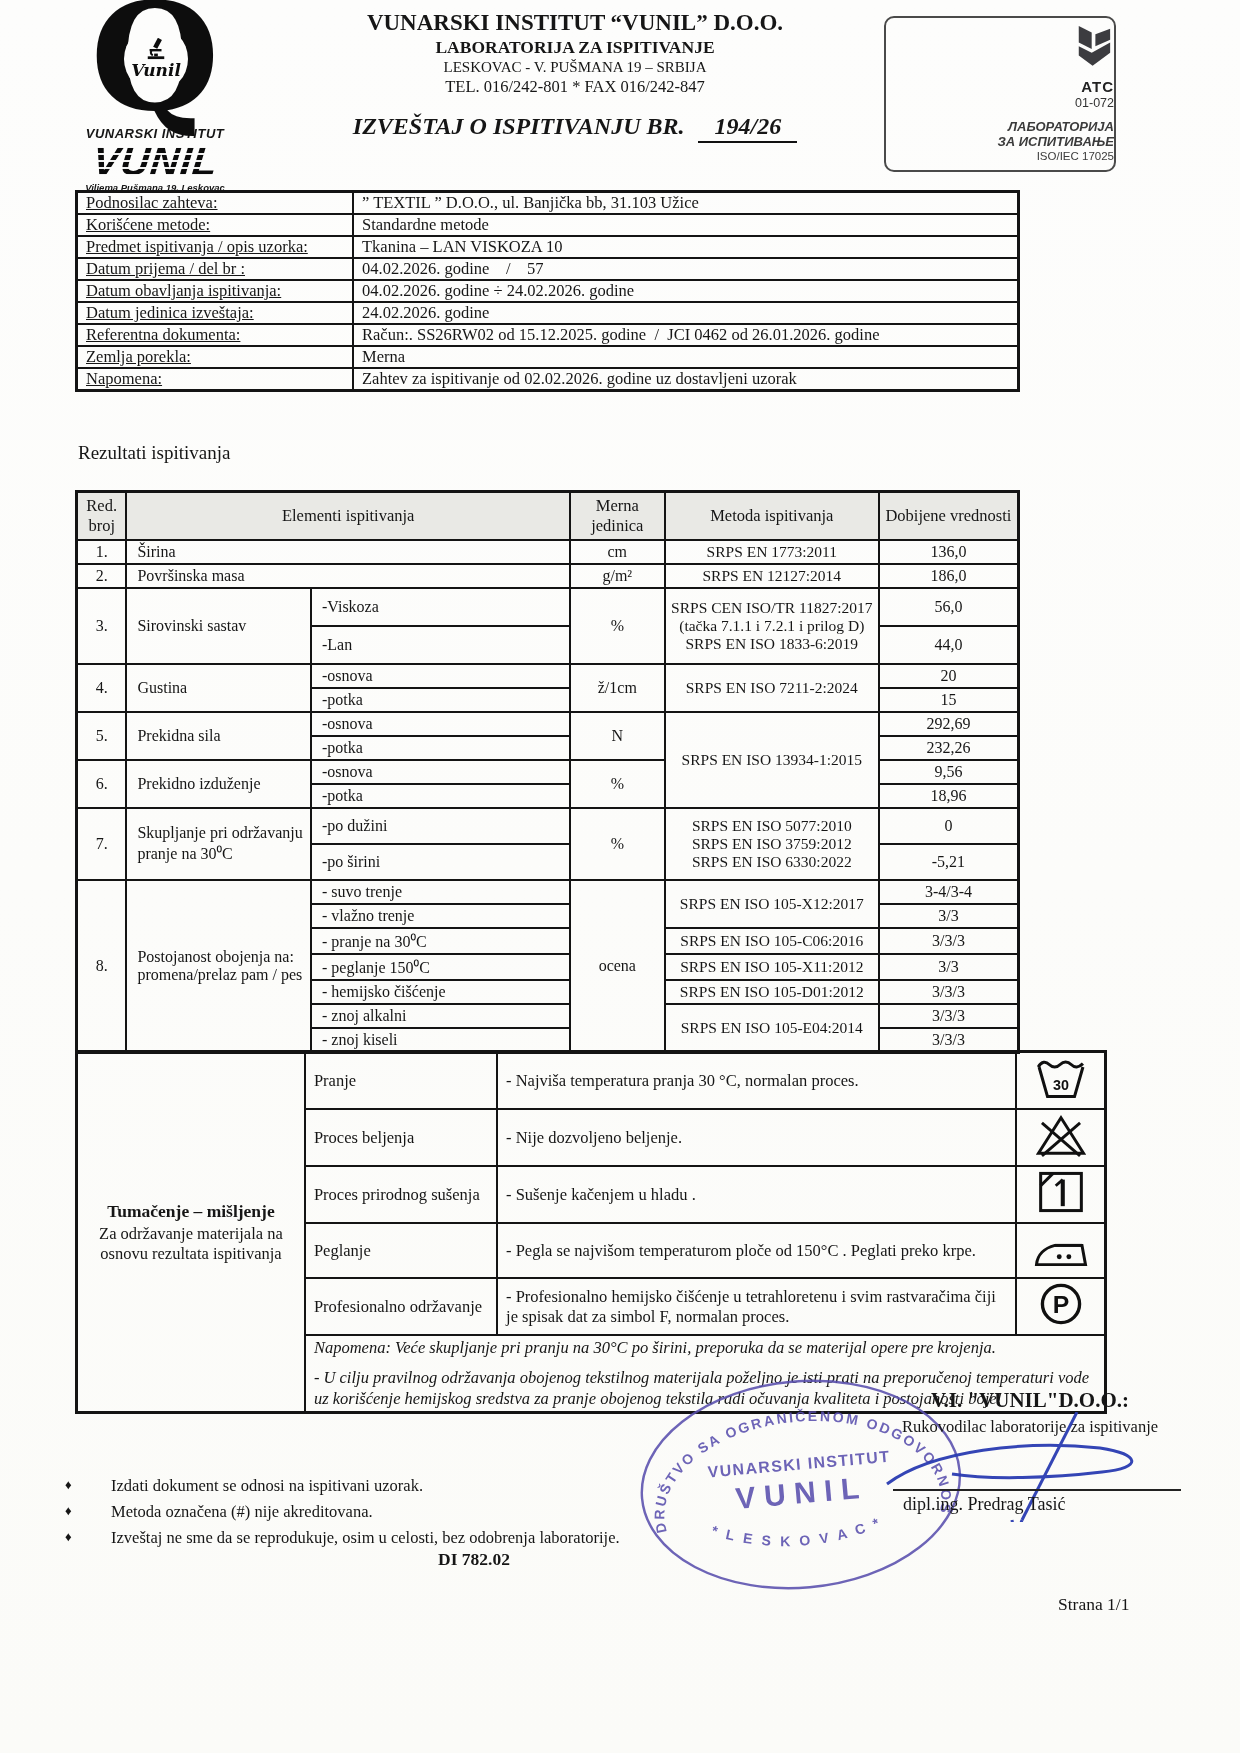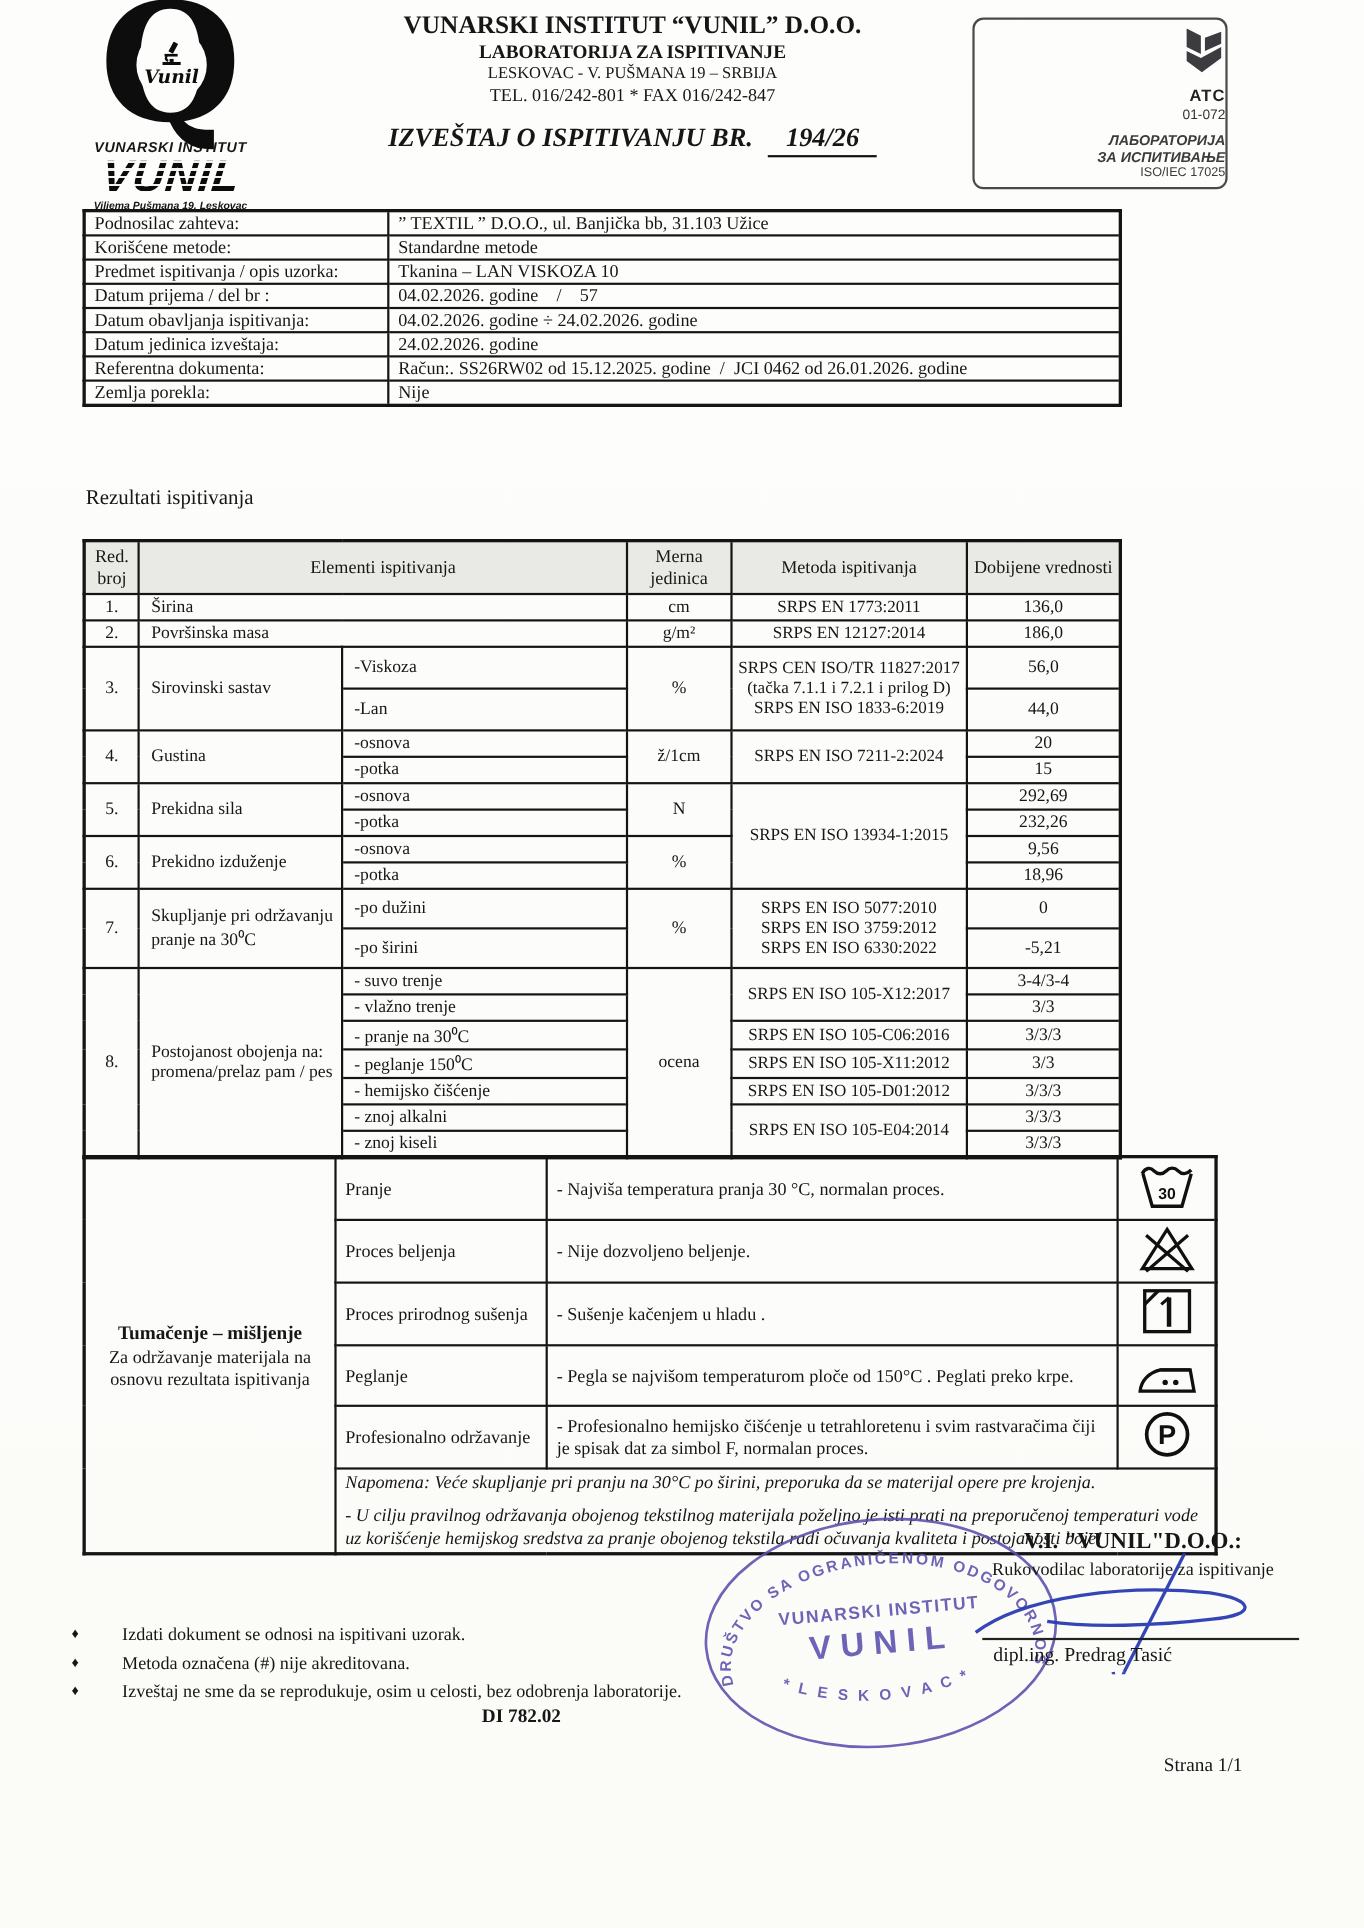--- a/index.html
+++ b/index.html
@@ -34,21 +34,21 @@
   .ats-name{font-weight:bold;font-size:15px;letter-spacing:1px;color:#222;}
   .ats-num{font-size:12.5px;margin-top:1px;color:#333;}
   .ats-line{font-weight:bold;font-size:13px;margin-top:0;color:#3b3b3b;font-style:italic;}
   .ats-iso{font-size:11.5px;margin-top:1px;color:#3b3b3b;}
   .ats-l1{margin-top:9px;}
 
   
   .info-table{position:absolute;left:75px;top:190px;border-collapse:collapse;width:945px;}
   .info-table td{border:2px solid #141414;font-size:16.5px;padding:0 8px;height:19px;white-space:pre-wrap;}
   .info-table{border:3px solid #141414;}
-  .info-label{width:258px;}
+  .info-label{width:258px;text-decoration:underline;}
 
   .res-heading{position:absolute;left:78px;top:442px;font-size:19px;}
 
   
   .rt{position:absolute;left:75px;top:490px;width:945px;border-collapse:collapse;border:3px solid #141414;}
   .rt th,.rt td{border:2px solid #141414;font-weight:normal;font-size:16px;text-align:center;padding:1px 4px;}
   .rt th{background:#e9e9e5;height:44px;font-size:16.5px;}
   .rt .el{text-align:left;padding-left:10px;}
   .rt .sub{text-align:left;padding-left:10px;}
   .rt .met{font-size:15.5px;line-height:1.15;}
@@ -161,21 +161,25 @@
     <tr>
       <td class="info-label">Datum jedinica izveštaja:</td>
       <td>24.02.2026. godine</td>
         </tr>
     <tr>
       <td class="info-label">Referentna dokumenta:</td>
       <td>Račun:. SS26RW02 od 15.12.2025. godine  /  JCI 0462 od 26.01.2026. godine</td>
         </tr>
     <tr>
       <td class="info-label">Zemlja porekla:</td>
-      <td>Nije</td>
+      <td>Merna</td>
+        </tr>
+    <tr>
+      <td class="info-label">Napomena:</td>
+      <td>Zahtev za ispitivanje od 02.02.2026. godine uz dostavljeni uzorak</td>
         </tr>
   </tbody>
     </table>
 
   <div class="res-heading">Rezultati ispitivanja</div>
 
   <table class="rt">
     <colgroup>
         <col style="width:50px">
         <col style="width:185px">

